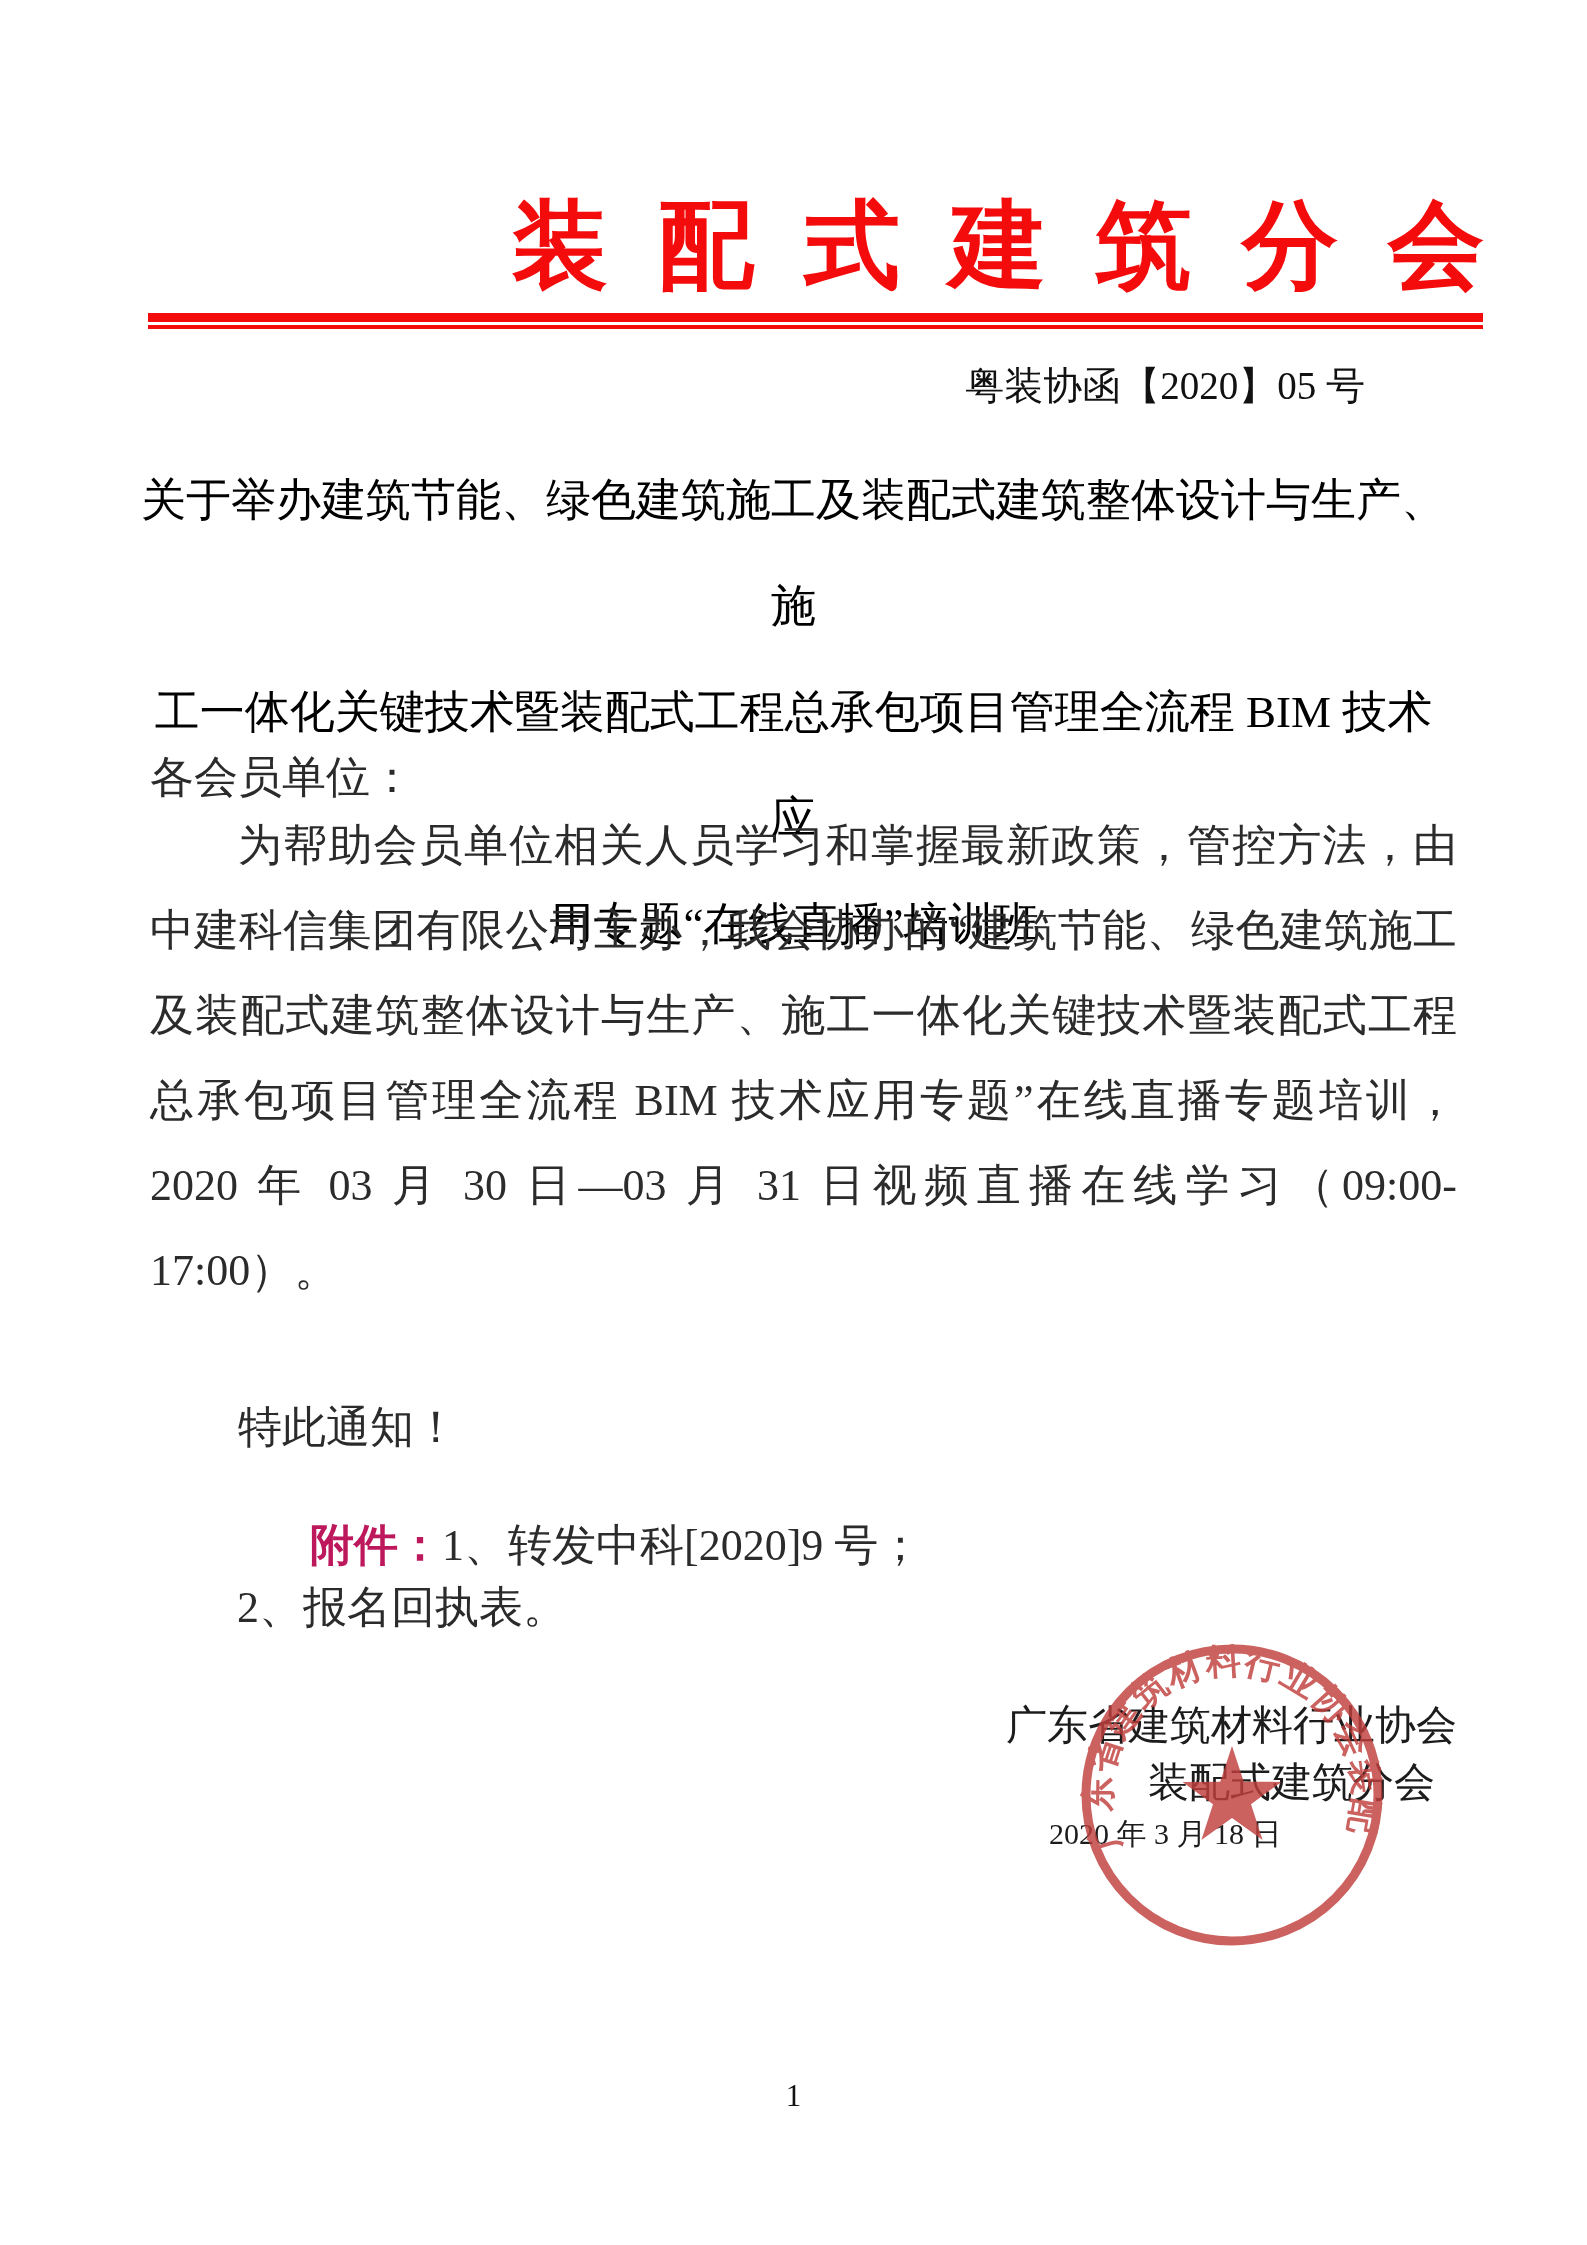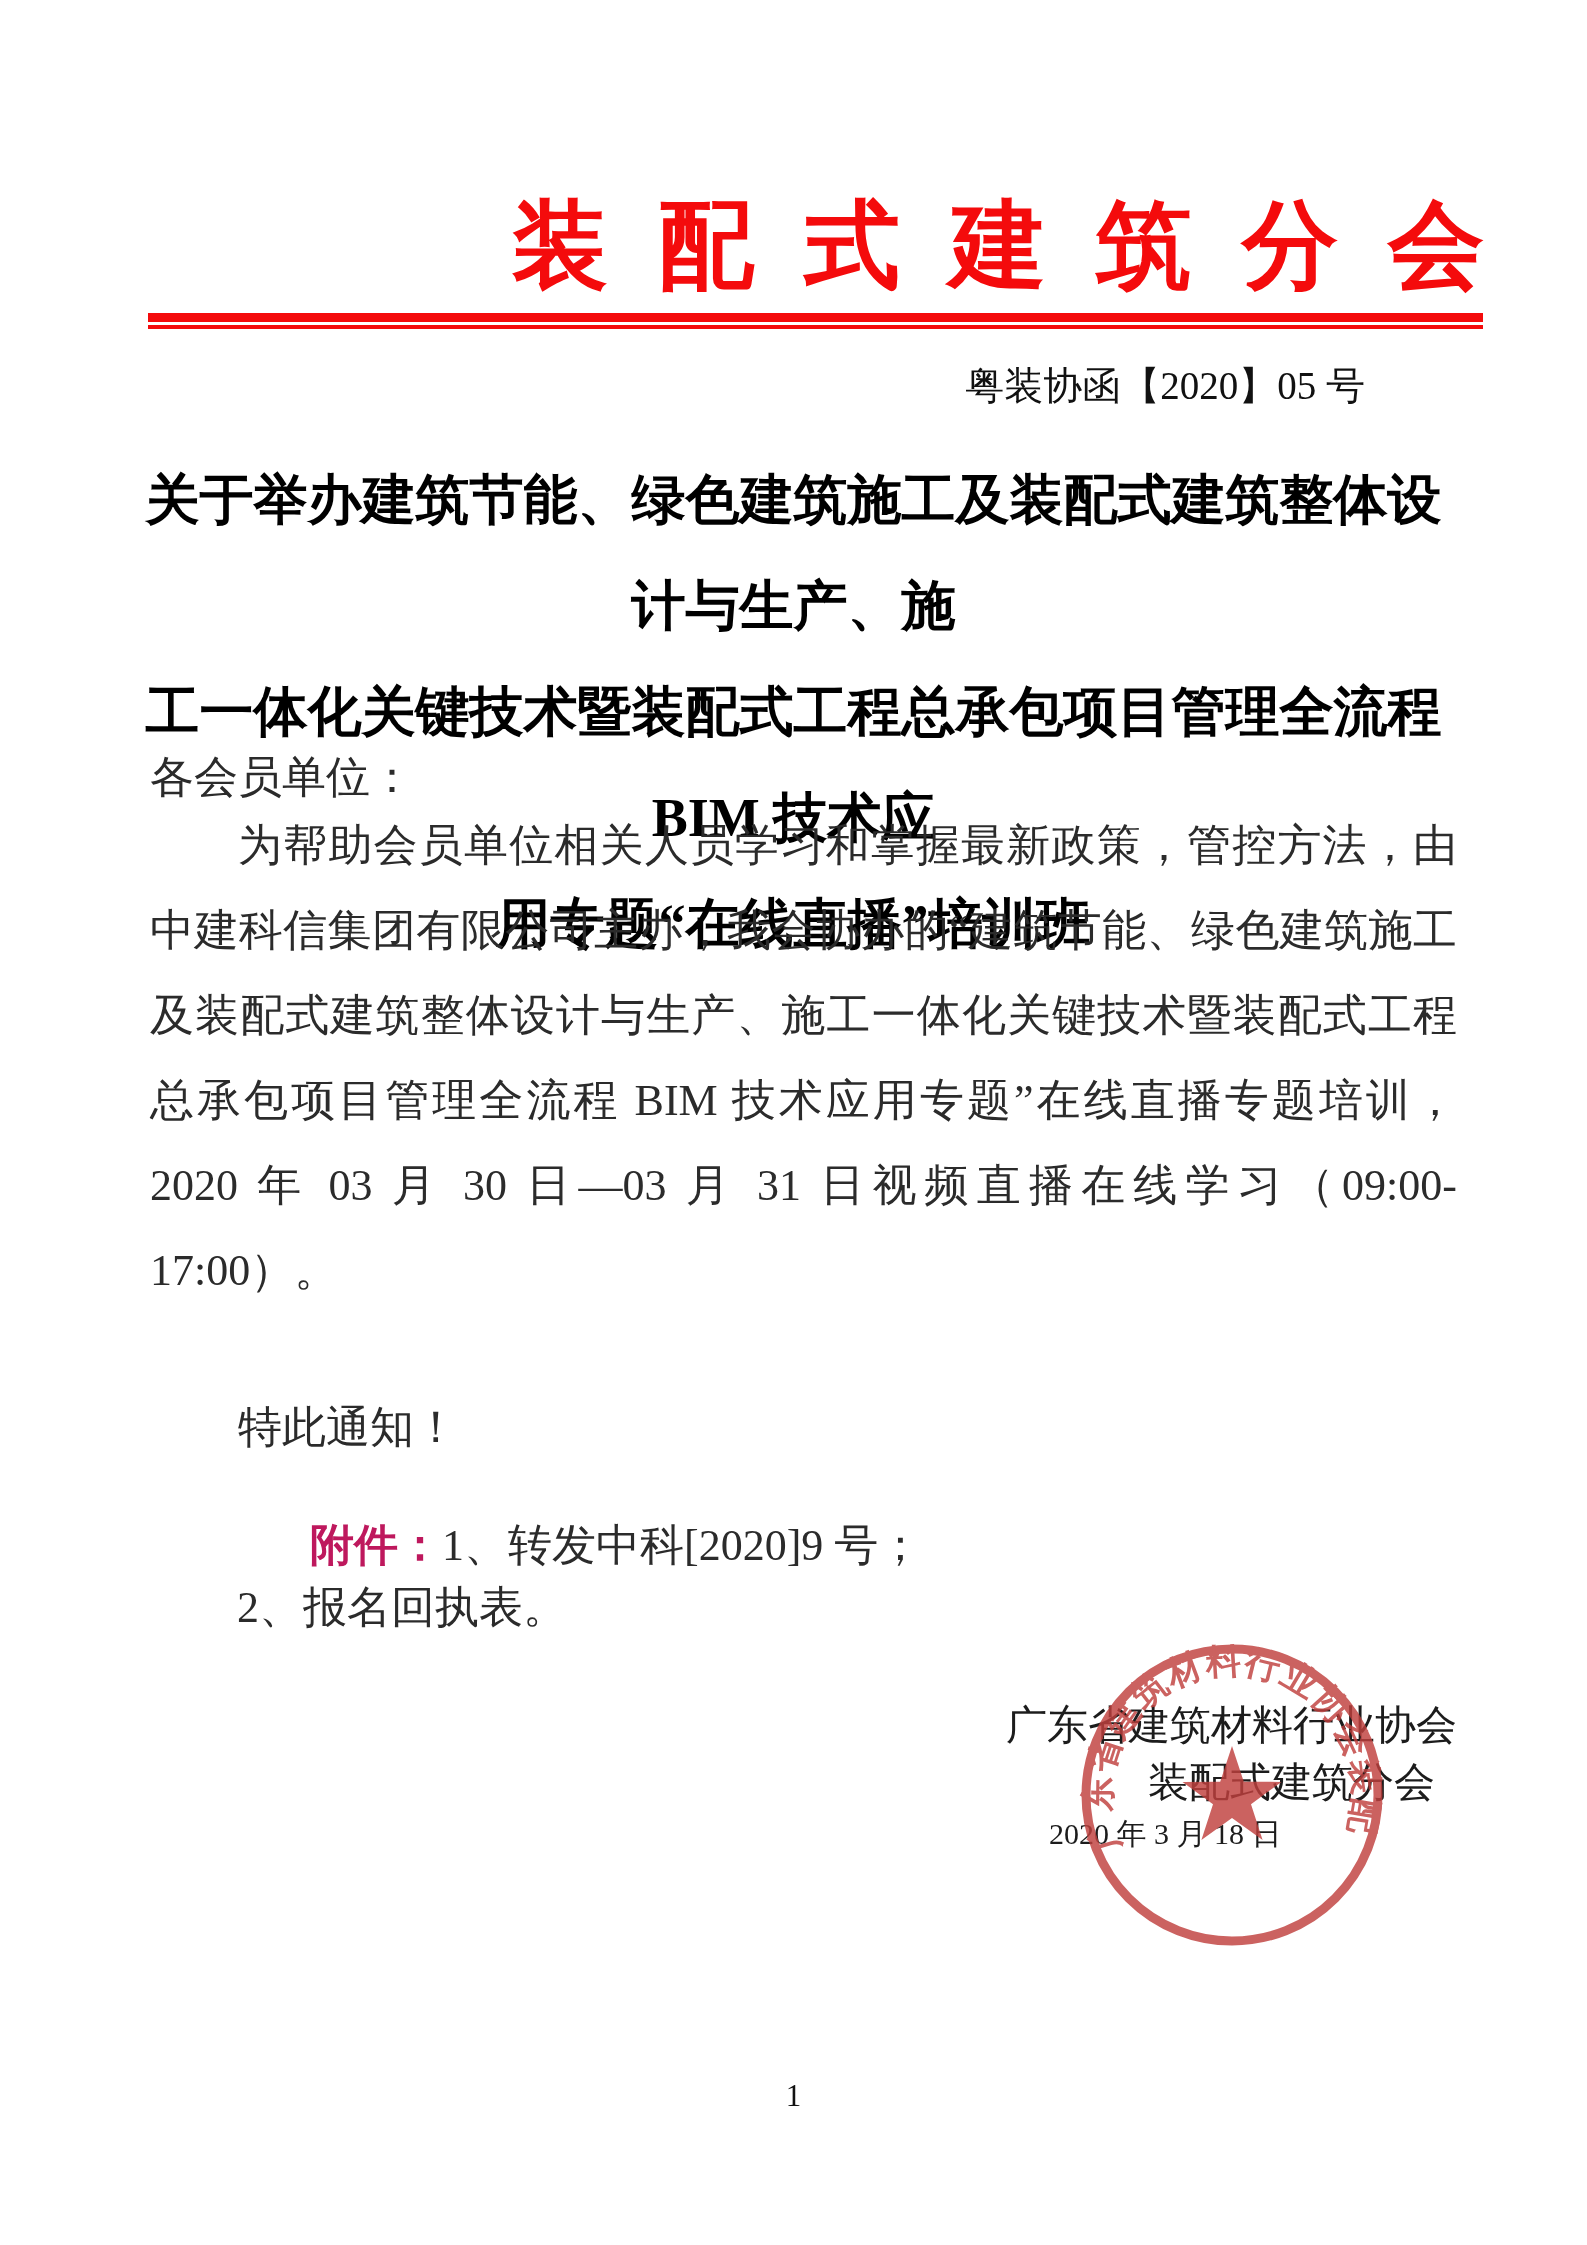--- a/index.html
+++ b/index.html
@@ -37,22 +37,22 @@
   .rule-thick{top:313px;height:9px;}
   .rule-thin{top:325px;height:4px;}
   
   .doc-number{
     position:absolute;right:222px;top:362px;
     font-size:39px;line-height:48px;color:#111;
   }
   
   .doc-title{
     position:absolute;left:140px;top:447px;width:1307px;
-    font-weight:bold;color:#000;
-    font-size:54px;line-height:106px;
+    font-weight:normal;color:#000;
+    font-size:45px;line-height:106px;
     text-align:center;
   }
   
   .body-text{font-size:44px;line-height:85px;color:#2b2b2b;}
   .salutation{position:absolute;left:150px;top:735px;}
   .para-1{position:absolute;left:150px;top:803px;width:1307px;text-align:justify;text-indent:88px;}
   .para-2{position:absolute;left:150px;top:1228px;width:1307px;text-align:justify;text-indent:88px;}
   .notice-line{position:absolute;left:238px;top:1385px;}
   
   .attach-1{position:absolute;left:310px;top:1515px;font-size:44px;line-height:62px;color:#2b2b2b;}

